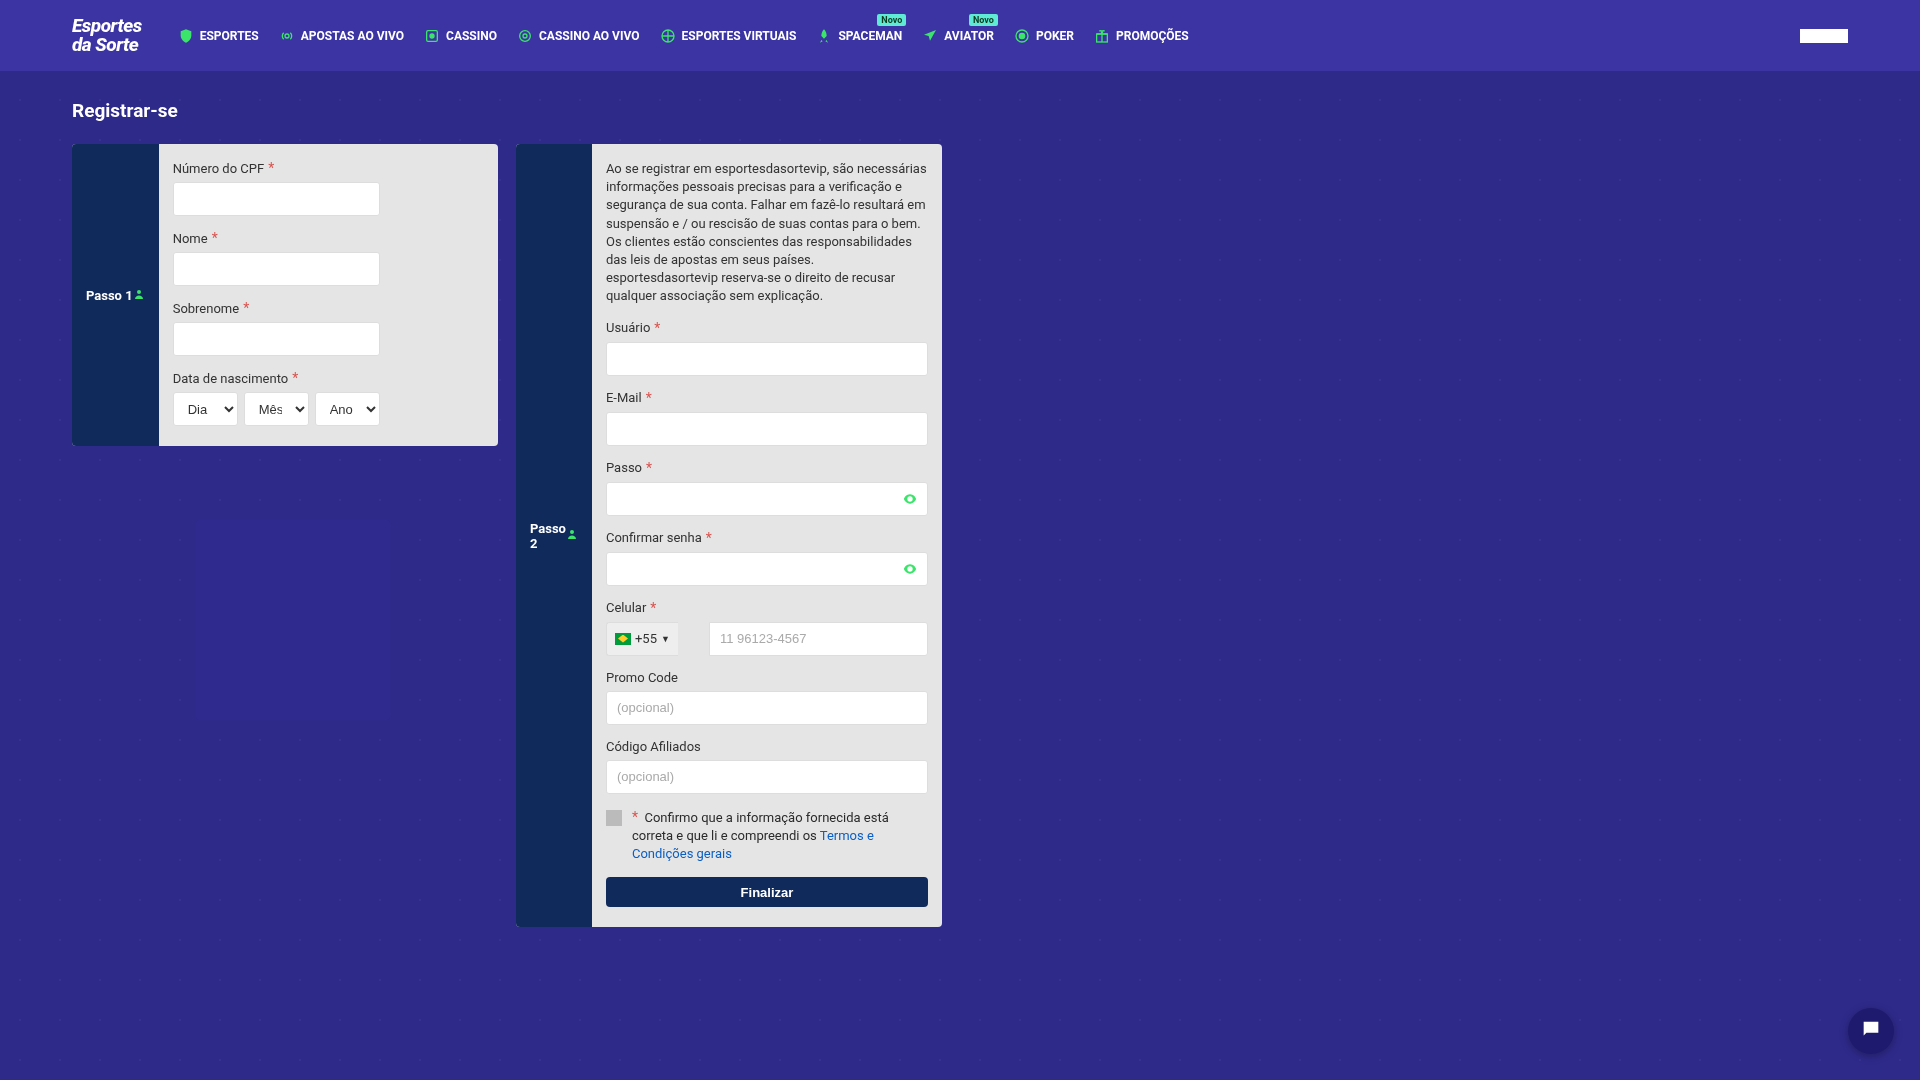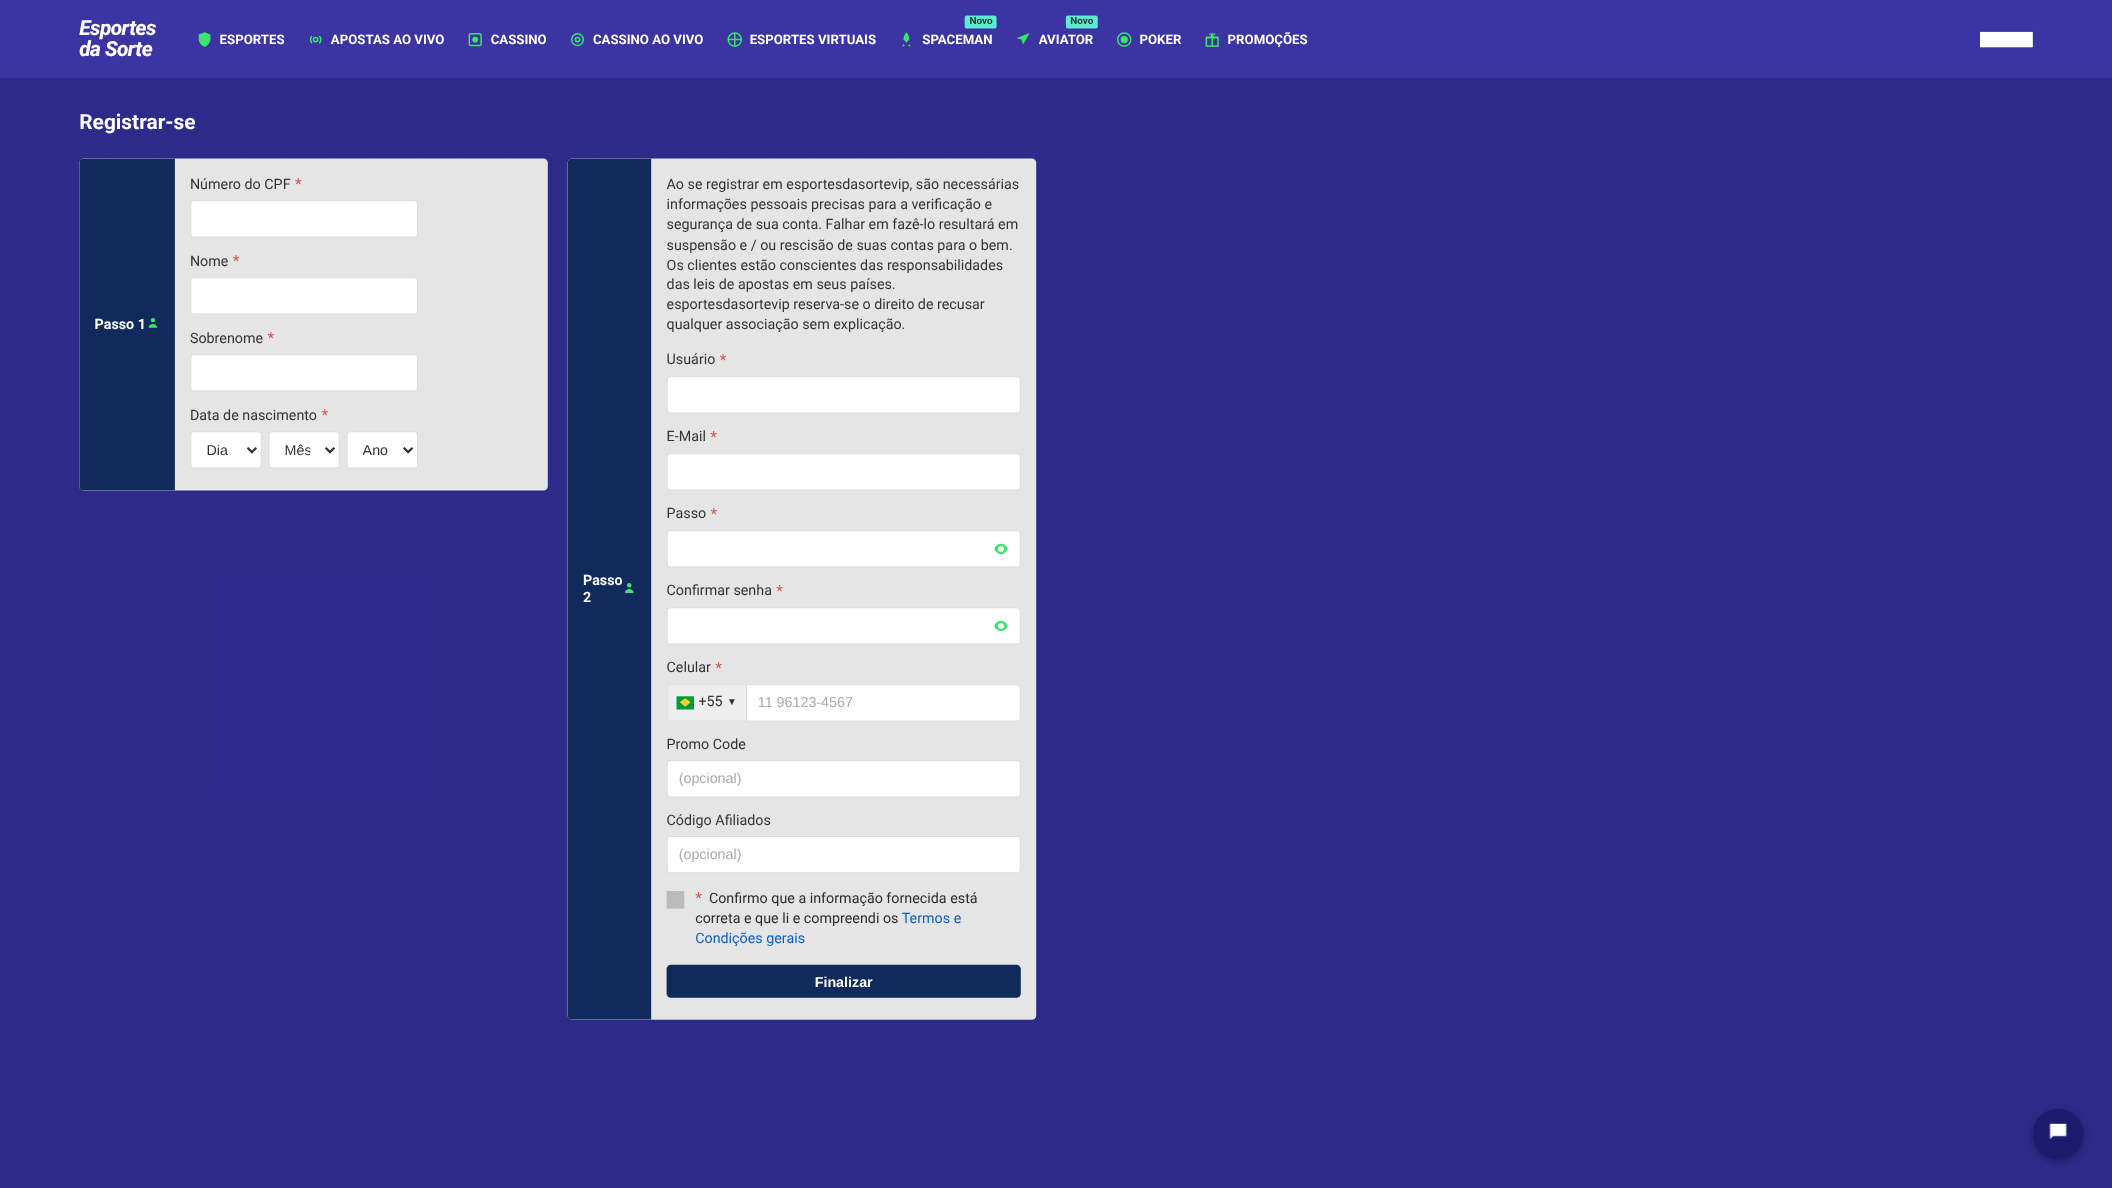--- a/index.html
+++ b/index.html
@@ -151,20 +151,21 @@
     width:16px; height:16px;
   }
   .dob-row {
     display:flex;
     gap:6px;
     justify-content:space-between;
   }
   .dob-row select { flex:1; }
   .phone-row {
     display:flex;
+    gap:31px;
   }
   .phone-prefix {
     display:flex;
     align-items:center;
     gap:4px;
     background:#eee;
     border:1px solid #ddd;
     border-right:none;
     border-radius:3px 0 0 3px;
     padding:0 8px;

